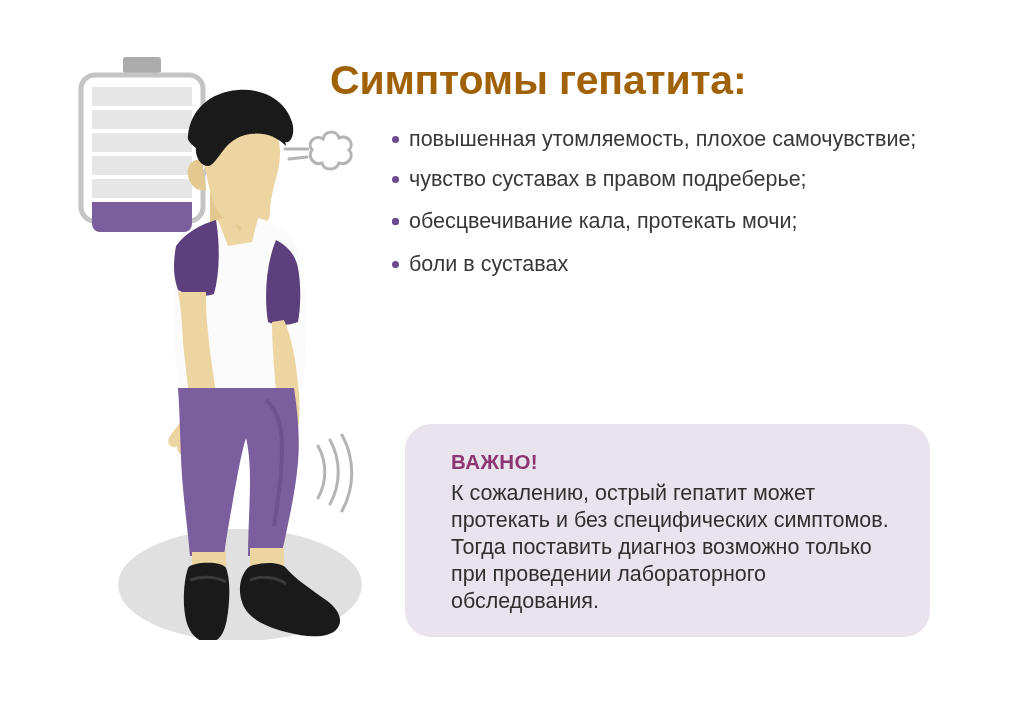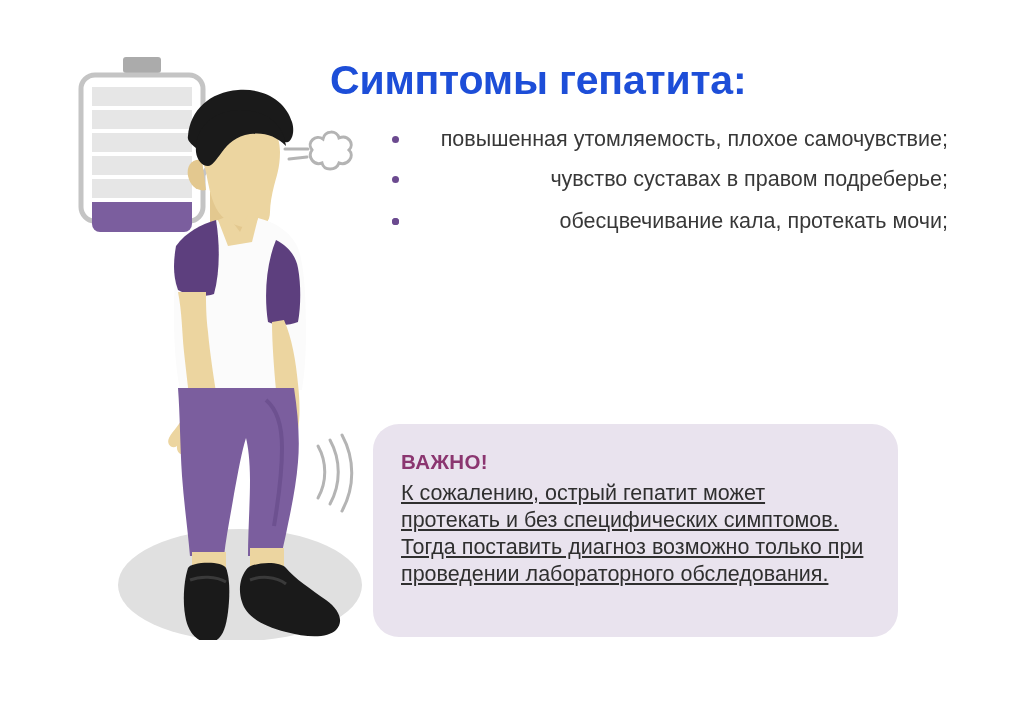--- a/index.html
+++ b/index.html
@@ -30,32 +30,31 @@
   #illustration svg { display: block; }
 
   
   #title {
     position: absolute;
     left: 330px;
     top: 58px;
     width: 600px;
     font-size: 41px;
     font-weight: bold;
-    color: #1d4ed8;
+    color: #a16207;
     letter-spacing: -0.2px;
     line-height: 1.12;
   }
 
   
   #symptom-list {
     position: absolute;
     left: 388px;
     top: 126px;
     width: 560px;
-    text-align: right;
   }
   .symptom-row {
     position: relative;
     padding-left: 21px;
     margin-bottom: 16px;
     font-size: 21.5px;
     line-height: 1.22;
     color: #383838;
   }
   .symptom-row:first-child { margin-bottom: 14px; }
@@ -65,41 +64,40 @@
     top: 10px;
     width: 7px;
     height: 7px;
     border-radius: 50%;
     background: #6b4a8f;
   }
 
   
   #callout {
     position: absolute;
-    left: 373px;
+    left: 405px;
     top: 424px;
     width: 525px;
     height: 213px;
     background: #e9e3ee;
     border-radius: 26px;
     box-sizing: border-box;
-    padding: 26px 30px 0 28px;
+    padding: 26px 30px 0 46px;
   }
   #callout-heading {
     font-size: 20.5px;
     font-weight: bold;
     color: #8b3670;
     letter-spacing: 0.4px;
     margin-bottom: 6px;
   }
   #callout-body {
     font-size: 21.5px;
     line-height: 1.25;
     color: #2f2f2f;
-    text-decoration: underline;
   }
 </style>
 </head>
 <body>
 
 <div id="poster">
 
   <div id="illustration">
     <svg width="320" height="600" viewBox="0 0 320 600" xmlns="http://www.w3.org/2000/svg">
 
@@ -218,20 +216,24 @@
       <span class="bullet-dot"></span>
       <span>чувство суставах в правом подреберье;</span>
     </div>
     <div class="symptom-row">
       <span class="bullet-dot"></span>
     </div>
     <div class="symptom-row">
       <span class="bullet-dot"></span>
       <span>обесцвечивание кала, протекать мочи;</span>
     </div>
+    <div class="symptom-row">
+      <span class="bullet-dot"></span>
+      <span>боли в суставах</span>
+    </div>
   </div>
 
   <div id="callout">
     <div id="callout-heading">ВАЖНО!</div>
     <div id="callout-body">К сожалению, острый гепатит может протекать и без специфических симптомов. Тогда поставить диагноз возможно только при проведении лабораторного обследования.</div>
   </div>
 
 </div>
 
 </body></html>

